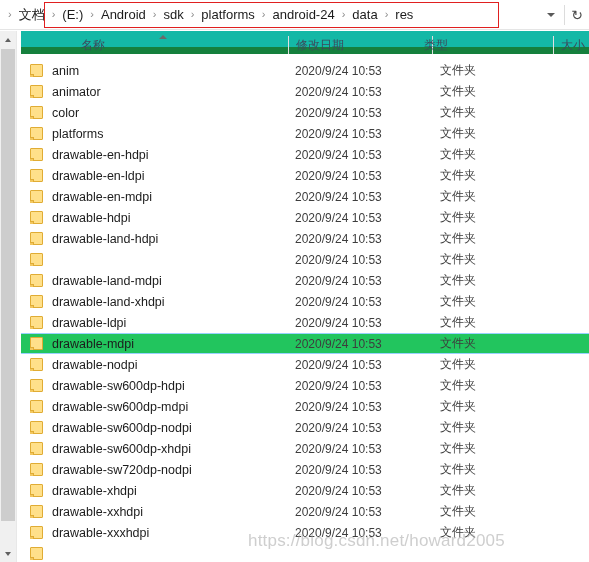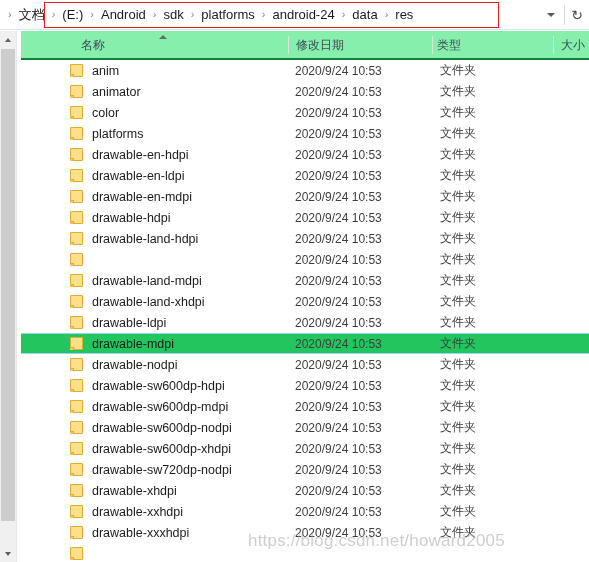--- a/index.html
+++ b/index.html
@@ -87,23 +87,23 @@
     width: 0; height: 0;
     border-left: 4px solid transparent;
     border-right: 4px solid transparent;
     border-top: 4px solid #5a5a5a;
   }
 
   
   #colheader {
     position: absolute;
     left: 21px; top: 31px;
-    width: 568px; height: 29px;
-    background: #86efac;
-    border-bottom: 2px solid #15803d;
+    width: 568px; height: 23px;
+    background: #14b8a6;
+    border-bottom: 7px solid #15803d;
     box-sizing: border-box;
   }
   .colhead {
     position: absolute;
     top: 0;
     height: 28px;
     line-height: 28px;
     font-size: 12px;
     color: #3c4a5c;
     font-family: "DejaVu Sans", "Liberation Sans", sans-serif;
@@ -179,21 +179,20 @@
     background: #22c55e;
     border-top: 1px solid #99d1ff;
     border-bottom: 1px solid #99d1ff;
   }
   .cell-name {
     position: absolute;
     left: 9px;
     display: flex;
     align-items: center;
     white-space: nowrap;
-    margin-left: 40px;
   }
   .folder-icon {
     position: relative;
     width: 14px; height: 13px;
     margin-right: 8px;
     flex: 0 0 auto;
   }
   .folder-icon .body {
     position: absolute;
     left: 0; top: 0;
@@ -289,21 +288,21 @@
 
 <div id="colheader">
   <div id="sort-caret"></div>
 
   <div class="colhead" style="left:60px;">名称</div>
 
   <div class="colsep" style="left:267px;"></div>
   <div class="colhead" style="left:275px;">修改日期</div>
 
   <div class="colsep" style="left:411px;"></div>
-  <div class="colhead" style="left:416px;">类型</div>
+  <div class="colhead" style="left:403px;">类型</div>
 
   <div class="colsep" style="left:532px;"></div>
   <div class="colhead" style="left:540px;">大小</div>
 </div>
 
 <div id="scrollbar">
   <div class="sb-btn" id="sb-up">
     <span class="sb-arrow-up"></span>
   </div>
   <div id="sb-thumb"></div>

